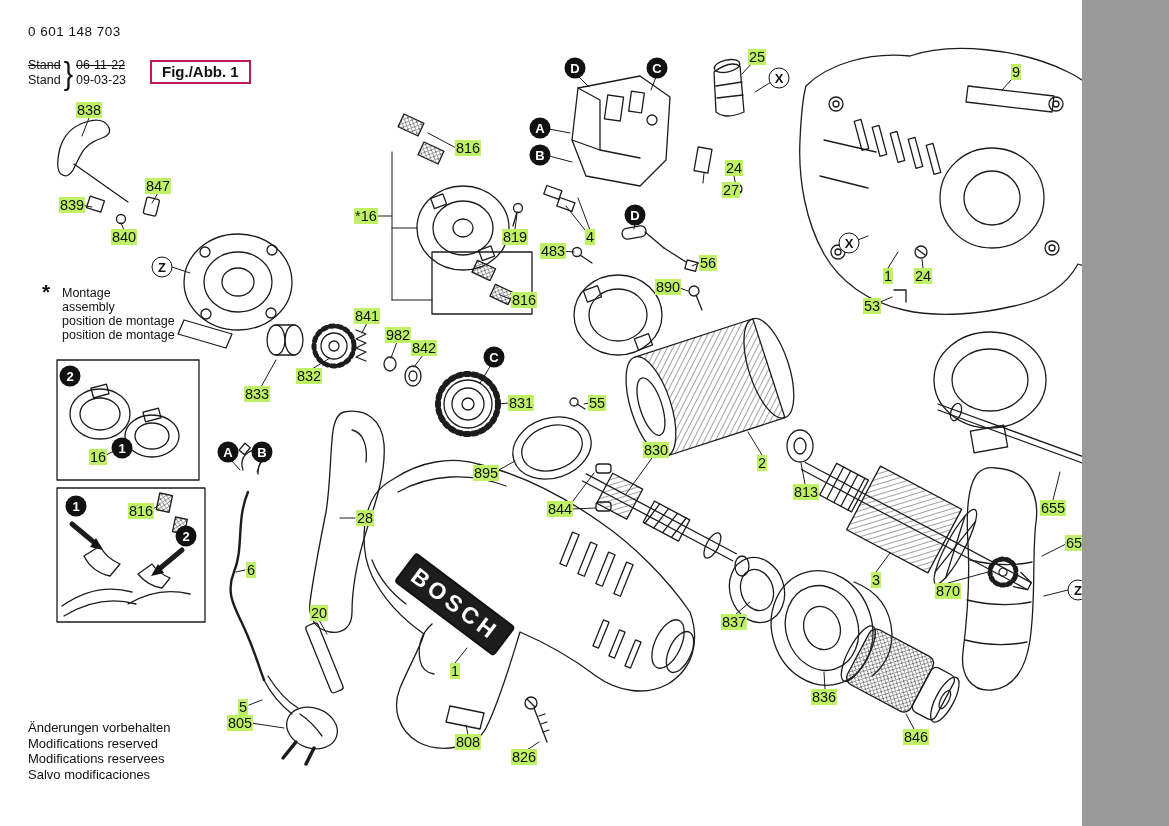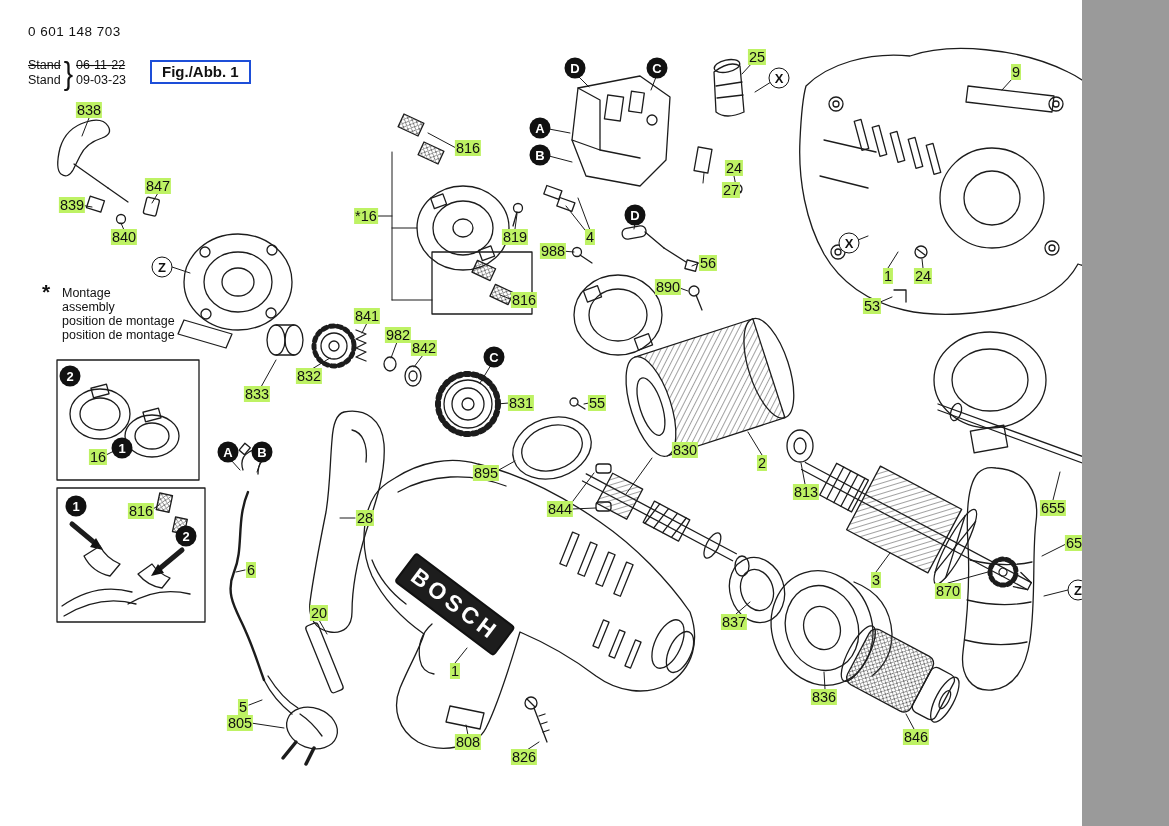--- a/index.html
+++ b/index.html
@@ -18,21 +18,21 @@
     position: absolute; width: 21px; height: 21px; border-radius: 50%;
     transform: translate(-50%,-50%); display: flex; align-items: center;
     justify-content: center; font-size: 13px; font-weight: bold; z-index: 4;
   }
   .marker.filled { background: #111; color: #fff; }
   .marker.outline { background: #fff; color: #111; border: 1.6px solid #111; }
   .header-part { position: absolute; left: 28px; top: 24px; font-size: 13.5px; letter-spacing: .5px; z-index: 3; }
   .stand-issue { position: absolute; left: 28px; top: 58px; font-size: 12.5px; line-height: 15px; display: flex; align-items: center; gap: 3px; z-index: 3; background:#fff; }
   .si-brace { font-size: 28px; font-weight: 300; transform: scaleY(1.1); }
   .strike { text-decoration: line-through; }
-  .fig-box { position: absolute; left: 150px; top: 60px; border: 2px solid #1d4ed8; padding: 1px 10px 2px; font-weight: bold; font-size: 15px; z-index: 3; background:#fff; }
+  .fig-box { position: absolute; left: 150px; top: 60px; border: 2px solid #be185d; padding: 1px 10px 2px; font-weight: bold; font-size: 15px; z-index: 3; background:#fff; }
   .montage { position: absolute; left: 46px; top: 286px; font-size: 12.5px; line-height: 14px; z-index: 3; }
   .montage .star { position: absolute; left: -4px; top: -1px; font-size: 21px; font-weight: bold; }
   .montage .lines { margin-left: 16px; }
   .footer { position: absolute; left: 28px; top: 720px; font-size: 13px; line-height: 15.5px; z-index: 3; }
   .bosch {
     position: absolute; left: 416px; top: 552px; transform: rotate(37deg);
     transform-origin: left top; background: #1d1d1d; color: #fff; font-weight: bold;
     font-size: 23px; letter-spacing: 4px; padding: 3px 9px; border-radius: 4px;
     border: 2px solid #111; z-index: 2;
   }
@@ -418,30 +418,36 @@
     <div class="lines">
       <div>Montage</div>
       <div>assembly</div>
       <div>position de montage</div>
       <div>position de montage</div>
     </div>
   </div>
 
   <div class="bosch">BOSCH</div>
 
+  <div class="footer">
+    <div>Änderungen vorbehalten</div>
+    <div>Modifications reserved</div>
+    <div>Modifications reservees</div>
+    <div>Salvo modificaciones</div>
+  </div>
 
   <div id="callout-layer">
       <div class="callout" style="left: 89px; top: 110px;">838</div>
       <div class="callout" style="left: 158px; top: 186px;">847</div>
       <div class="callout" style="left: 72px; top: 205px;">839</div>
       <div class="callout" style="left: 124px; top: 237px;">840</div>
       <div class="callout" style="left: 468px; top: 148px;">816</div>
       <div class="callout" style="left: 366px; top: 216px;">*16</div>
       <div class="callout" style="left: 515px; top: 237px; text-align: right;">819</div>
-      <div class="callout" style="left: 553px; top: 251px;">988</div>
+      <div class="callout" style="left: 553px; top: 251px;">483</div>
       <div class="callout" style="left: 590px; top: 237px;">4</div>
       <div class="callout" style="left: 524px; top: 300px;">816</div>
       <div class="callout" style="left: 708px; top: 263px;">56</div>
       <div class="callout" style="left: 668px; top: 287px;">890</div>
       <div class="callout" style="left: 757px; top: 57px;">25</div>
       <div class="callout" style="left: 703px; top: 190px; margin-left: 28px;">27</div>
       <div class="callout" style="left: 734px; top: 168px;">24</div>
       <div class="callout" style="left: 1016px; top: 72px;">9</div>
       <div class="callout" style="left: 888px; top: 276px;">1</div>
       <div class="callout" style="left: 923px; top: 276px;">24</div>
@@ -450,21 +456,21 @@
       <div class="callout" style="left: 806px; top: 492px;">813</div>
       <div class="callout" style="left: 876px; top: 580px;">3</div>
       <div class="callout" style="left: 948px; top: 591px;">870</div>
       <div class="callout" style="left: 1053px; top: 508px;">655</div>
       <div class="callout" style="left: 1078px; top: 543px;">654</div>
       <div class="callout" style="left: 916px; top: 737px;">846</div>
       <div class="callout" style="left: 824px; top: 697px;">836</div>
       <div class="callout" style="left: 734px; top: 622px; text-align: right;">837</div>
       <div class="callout" style="left: 560px; top: 509px;">844</div>
       <div class="callout" style="left: 486px; top: 473px;">895</div>
-      <div class="callout" style="left: 656px; top: 450px; margin-left: 29px;">830</div>
+      <div class="callout" style="left: 656px; top: 450px;">830</div>
       <div class="callout" style="left: 521px; top: 403px;">831</div>
       <div class="callout" style="left: 597px; top: 403px;">55</div>
       <div class="callout" style="left: 367px; top: 316px;">841</div>
       <div class="callout" style="left: 398px; top: 335px;">982</div>
       <div class="callout" style="left: 424px; top: 348px;">842</div>
       <div class="callout" style="left: 309px; top: 376px;">832</div>
       <div class="callout" style="left: 257px; top: 394px;">833</div>
       <div class="callout" style="left: 98px; top: 457px;">16</div>
       <div class="callout" style="left: 365px; top: 518px;">28</div>
       <div class="callout" style="left: 251px; top: 570px;">6</div>

